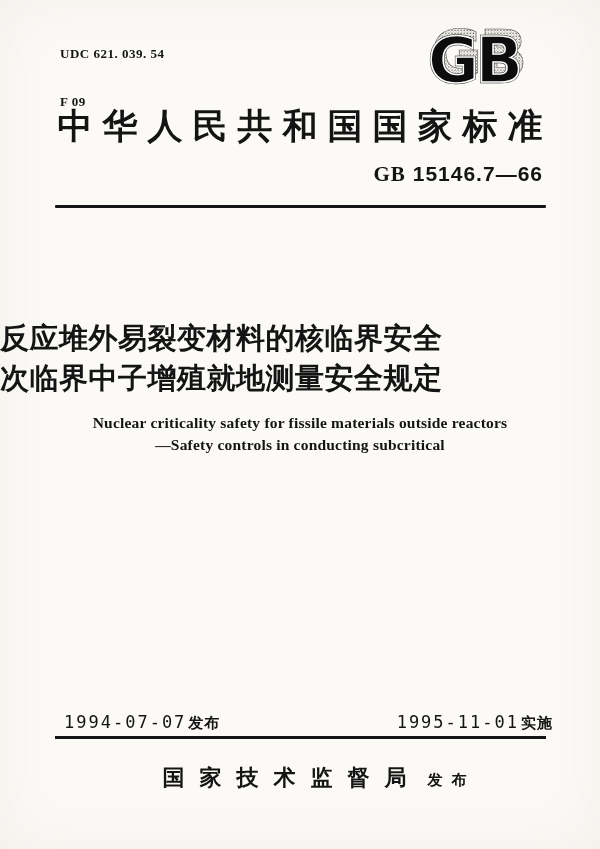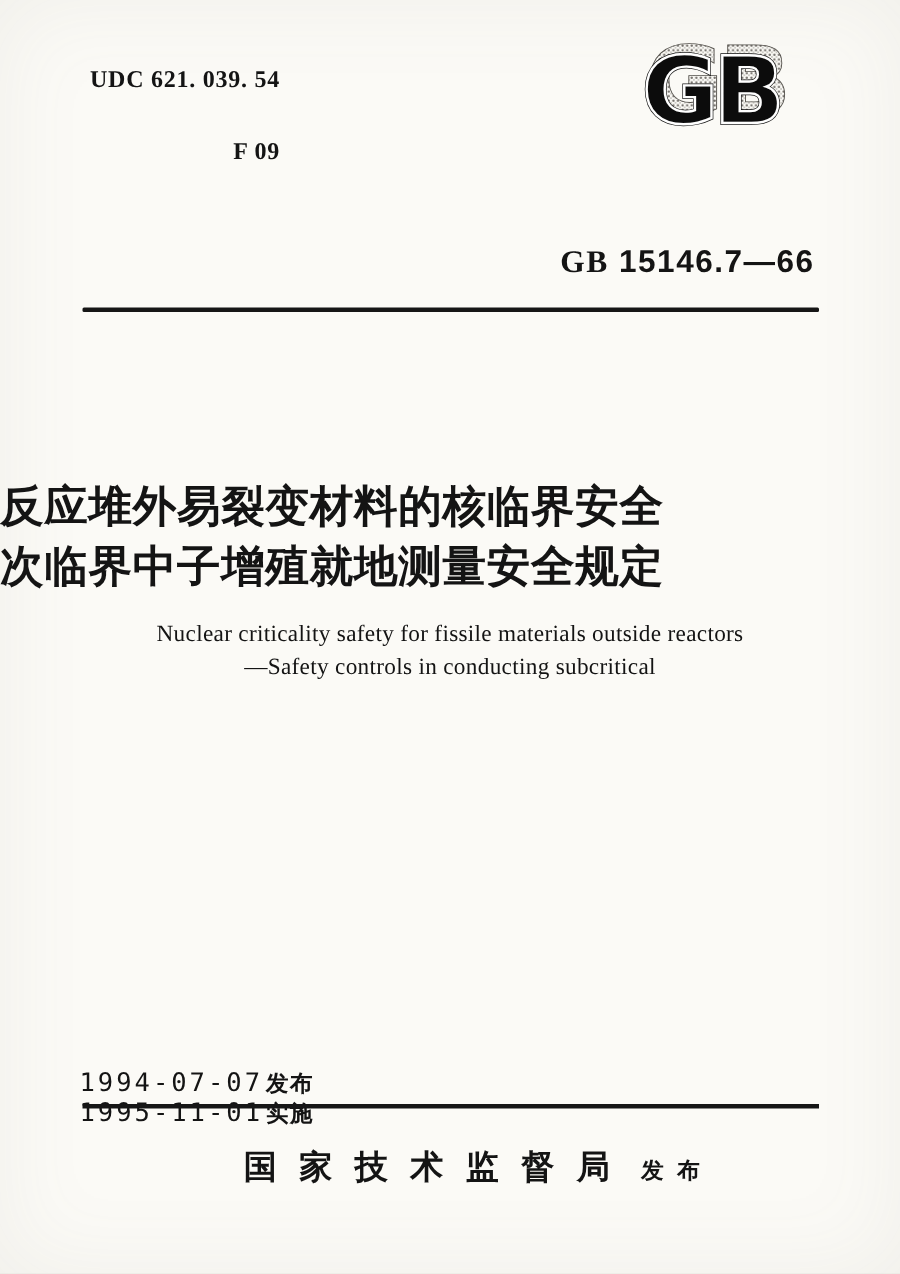--- a/index.html
+++ b/index.html
@@ -15,22 +15,22 @@
     background:#fbfaf6;
     color:#141414;
     overflow:hidden;
     box-shadow:inset 0 0 60px rgba(120,115,100,.08);
     font-family:var(--sans);
   }
   
   .udc-block{
     position:absolute;left:60px;top:14px;
     font-family:var(--serif);
-    font-weight:bold;font-size:16px;line-height:16px;
-    letter-spacing:.5px;white-space:pre;text-align:right;
+    font-weight:bold;font-size:13px;line-height:16px;
+    letter-spacing:.5px;white-space:pre;
   }
   
   .gb-logo{position:absolute;top:18px;right:50px;width:150px;height:78px;}
   
   .national-title{
     position:absolute;top:103px;left:0;width:100%;
     text-align:center;
     font-family:var(--serif);
     font-weight:bold;font-size:35px;
     letter-spacing:10px;text-indent:10px;
@@ -51,27 +51,27 @@
     position:absolute;top:318px;left:0;width:100%;
     text-align:left;
     font-family:var(--sans);
     font-weight:bold;font-size:29px;line-height:40px;
     letter-spacing:.5px;white-space:nowrap;
   }
   .subject-en{
     position:absolute;top:412px;left:0;width:100%;
     text-align:center;
     font-family:var(--serif);
-    font-weight:normal;font-size:15.5px;line-height:22px;
+    font-weight:bold;font-size:15.5px;line-height:22px;
     letter-spacing:.2px;
   }
   
   .dates-row{
-    position:absolute;top:712px;left:53px;width:489px;
-    display:flex;justify-content:space-between;align-items:baseline;flex-direction:column;
+    position:absolute;top:712px;left:64px;width:489px;
+    display:flex;justify-content:space-between;align-items:baseline;
   }
   .date-item{white-space:nowrap;}
   .date-value{
     font-family:var(--mono);font-weight:400;
     font-size:17px;letter-spacing:2px;
   }
   .date-label{
     font-family:var(--sans);font-weight:bold;
     font-size:15px;letter-spacing:1px;margin-left:2px;
   }
@@ -113,20 +113,21 @@
       </defs>
 
       <text x="74" y="64" text-anchor="middle" font-family="DejaVu Sans, Liberation Sans, sans-serif" font-size="62" font-weight="bold" letter-spacing="-3" fill="url(#stipple)" stroke="#55524d" stroke-width="0.6" transform="translate(2,-7) scale(1.02)">GB</text>
 
       <text x="74" y="64" text-anchor="middle" font-family="DejaVu Sans, Liberation Sans, sans-serif" font-size="62" font-weight="bold" letter-spacing="-3" fill="#0c0c0c" stroke="#0c0c0c" stroke-width="2.5" paint-order="stroke">GB</text>
 
       <text x="74" y="64" text-anchor="middle" font-family="DejaVu Sans, Liberation Sans, sans-serif" font-size="62" font-weight="bold" letter-spacing="-3" fill="none" stroke="#ffffff" stroke-width="1.6">GB</text>
     </svg>
   </div>
 
+  <div class="national-title">中华人民共和国国家标准</div>
 
   <div class="std-code">
     <span class="code-prefix">GB</span>
     <span class="code-number">15146.7—66</span>
   </div>
 
   <div class="rule-top"></div>
 
   <div class="subject-cn">
     <div>反应堆外易裂变材料的核临界安全</div>

